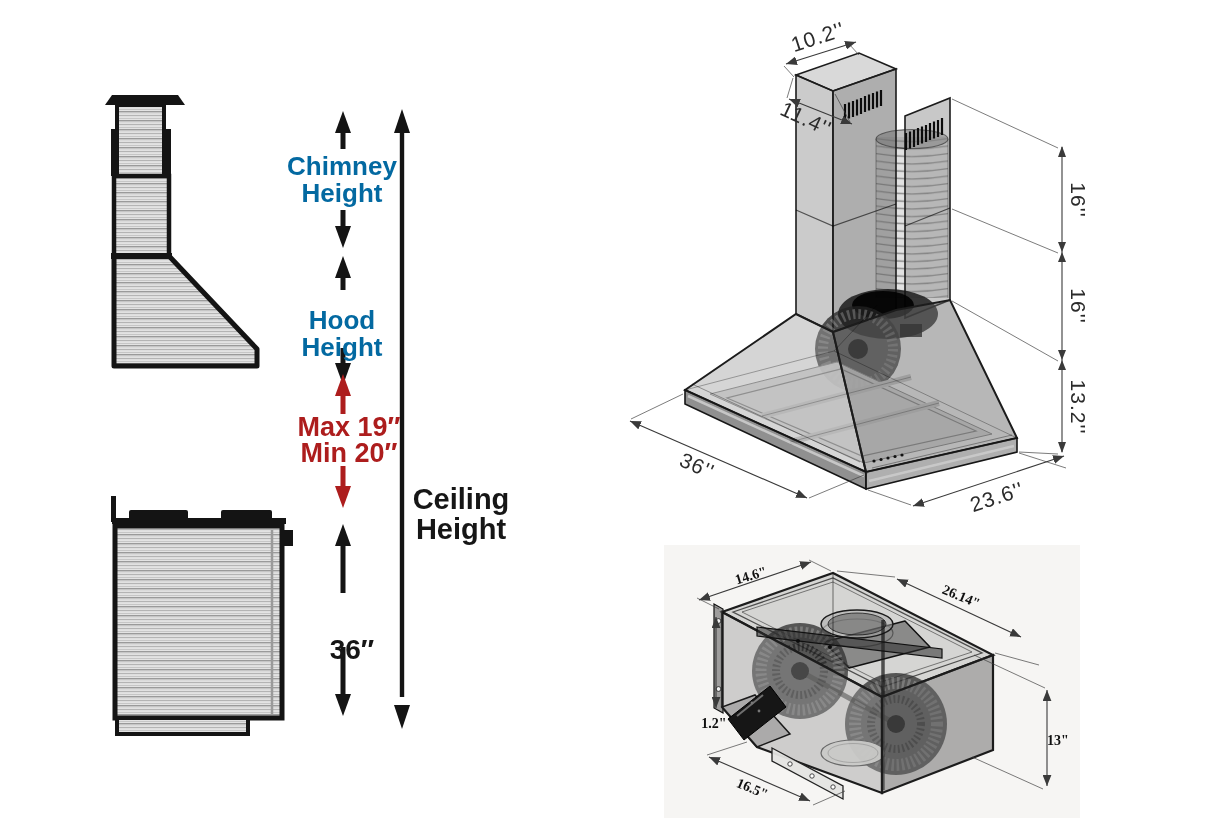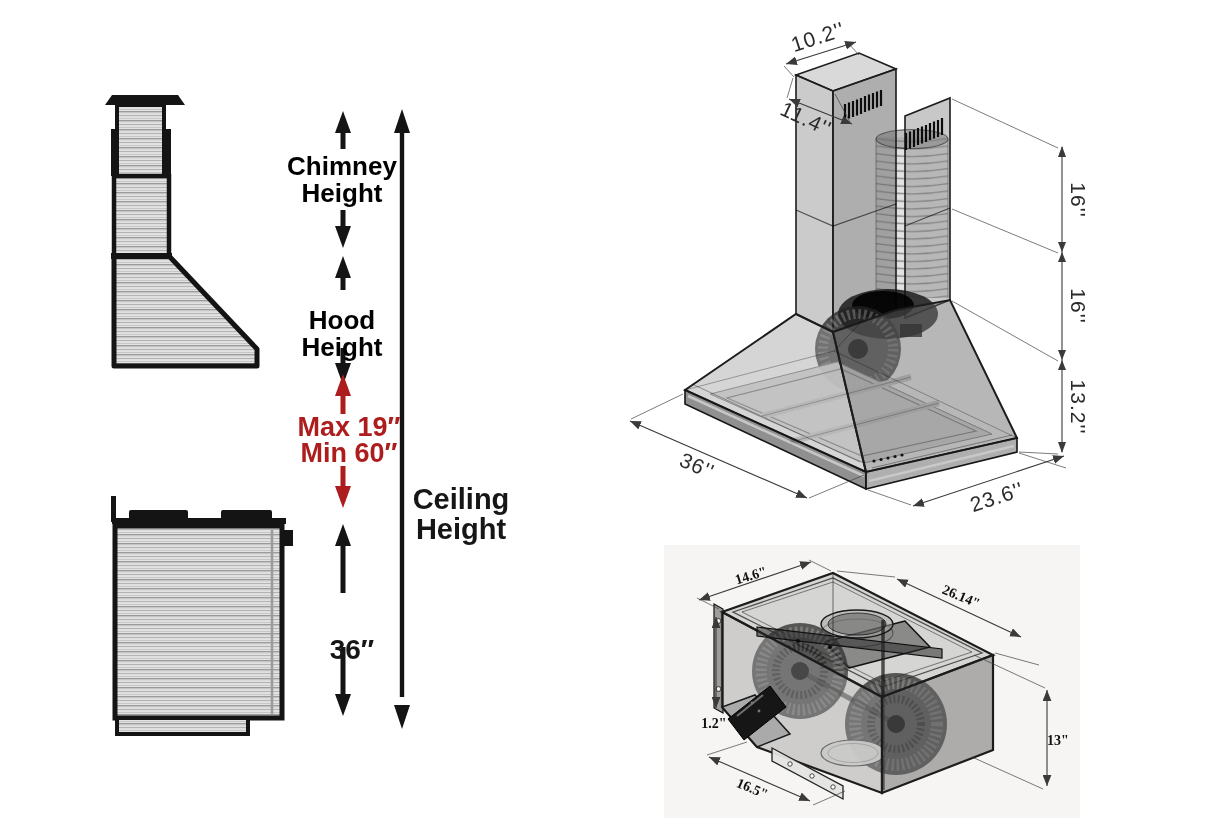--- a/index.html
+++ b/index.html
@@ -1,20 +1,20 @@
 <!DOCTYPE html>
 <html style="--accent-red: #ad1d1d;"><head>
 <meta charset="utf-8">
 <style>
   html,body{margin:0;padding:0;background:#ffffff;}
   #canvas{position:relative;width:1214px;height:827px;background:#ffffff;overflow:hidden;
           font-family:"Liberation Sans",sans-serif;}
   #lineart{position:absolute;left:0;top:0;}
   .lbl{position:absolute;white-space:nowrap;text-align:center;}
-  .lbl-black{font-weight:bold;font-size:26px;line-height:27px;color:#000000;}
+  .lbl-black{font-weight:bold;font-size:26px;line-height:27px;color:#0369a1;}
   .lbl-red{font-weight:bold;font-size:27px;line-height:26px;color:var(--accent-red,#ad1d1d);}
   .lbl-ceiling{font-weight:bold;font-size:29px;line-height:30px;color:#161616;}
   .lbl-36{font-weight:bold;font-size:28px;color:#161616;margin-top:30px;}
   .lbl-dim{font-size:21px;color:#2b2b2b;letter-spacing:1px;}
   .lbl-dimsm{font-family:"Liberation Serif",serif;font-weight:bold;font-size:14px;color:#101010;}
   .red-fill{fill:var(--accent-red,#ad1d1d);}
 </style>
 </head>
 <body>
 
@@ -214,21 +214,21 @@
 <div class="lbl lbl-black" style="left:342px;top:180px;transform:translate(-50%,-50%);">
   <span style="display:block">Chimney</span>
   <span style="display:block">Height</span>
 </div>
 <div class="lbl lbl-black" style="left:342px;top:334px;transform:translate(-50%,-50%);">
   <span style="display:block">Hood</span>
   <span style="display:block">Height</span>
 </div>
 <div class="lbl lbl-red" style="left:349px;top:440px;transform:translate(-50%,-50%);">
   <span style="display:block">Max 19″</span>
-  <span style="display:block">Min 60″</span>
+  <span style="display:block">Min 20″</span>
 </div>
 <div class="lbl lbl-ceiling" style="left:461px;top:466px;transform:translate(-50%,-50%);margin-top:48px;">
   <span style="display:block">Ceiling</span>
   <span style="display:block">Height</span>
 </div>
 <div class="lbl lbl-36" style="left:352px;top:620px;transform:translate(-50%,-50%);">36″</div>
 
 <div class="lbl lbl-dim" style="left:818px;top:37px;transform:translate(-50%,-50%) rotate(-18deg);">10.2''</div>
 <div class="lbl lbl-dim" style="left:806px;top:119px;transform:translate(-50%,-50%) rotate(25deg);">11.4''</div>
 <div class="lbl lbl-dim" style="left:1078px;top:200px;transform:translate(-50%,-50%) rotate(90deg);">16''</div>

